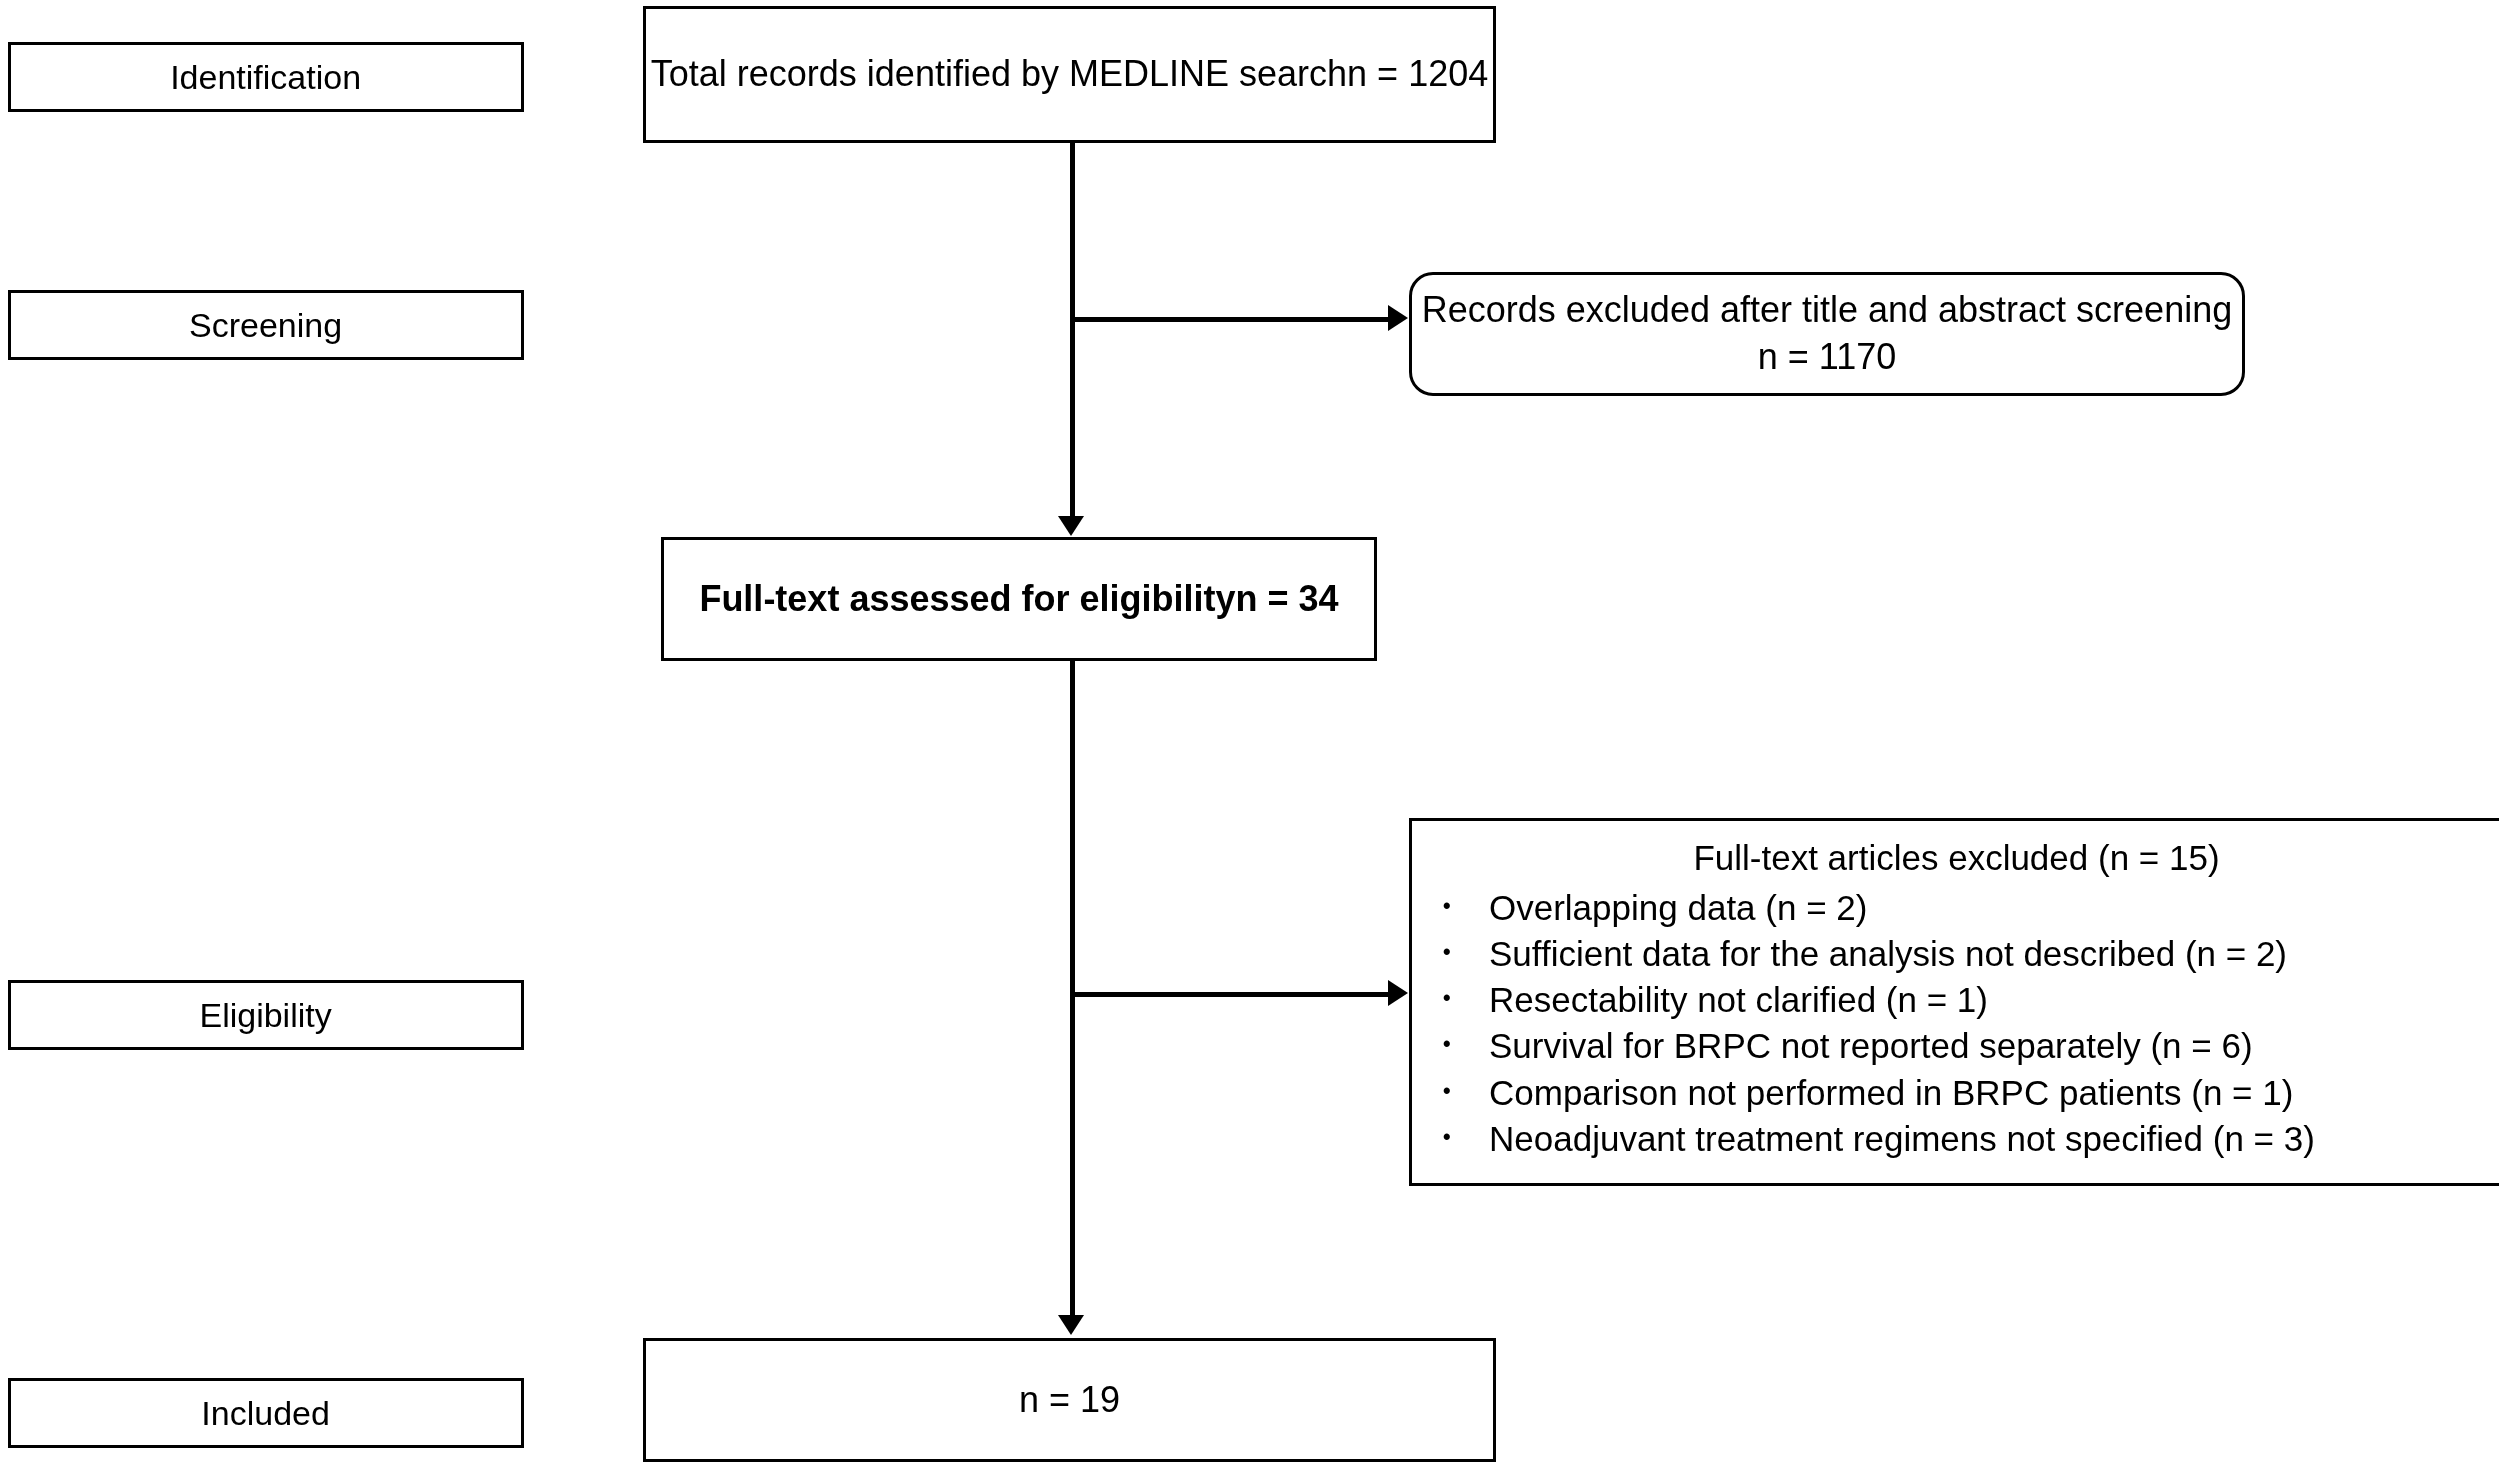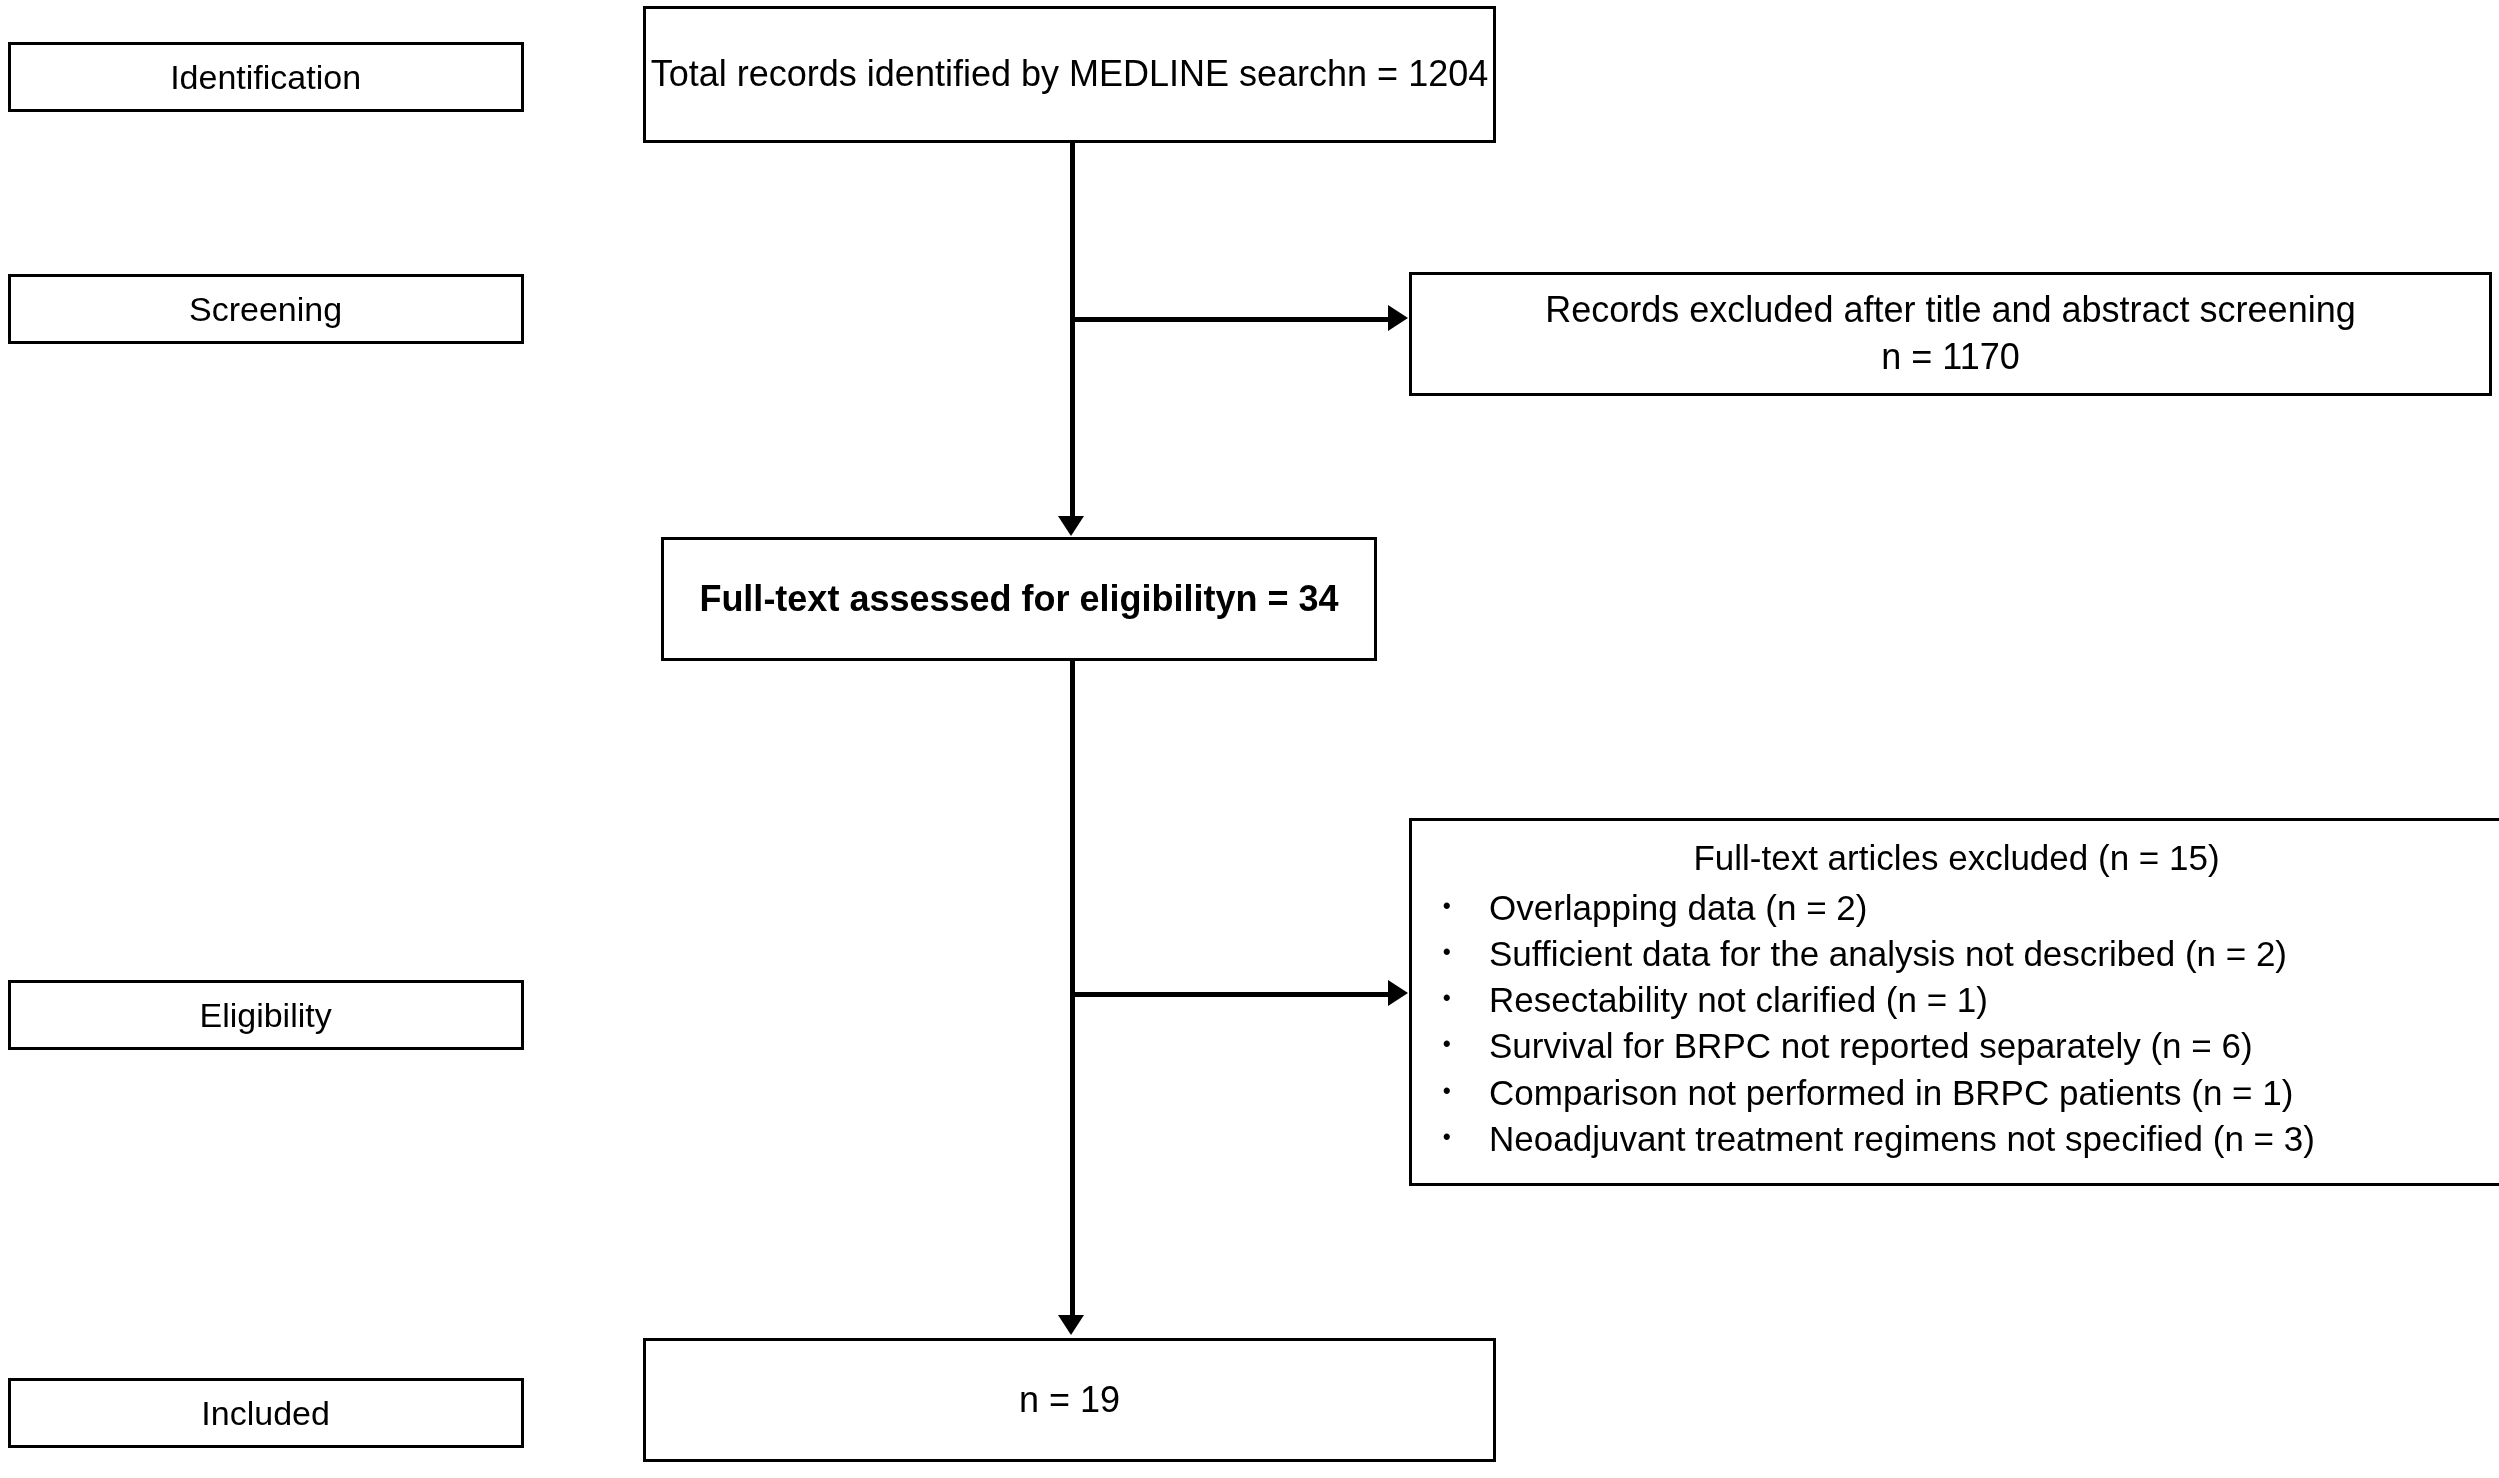--- a/index.html
+++ b/index.html
@@ -34,40 +34,41 @@
   .box .line { display: block; white-space: nowrap; }
 
   
   .stage-box {
     left: 7.6px;
     width: 516px;
     height: 70px;
     font-size: 34px;
   }
   .stage-identification { top: 42px; }
-  .stage-screening      { top: 274px; }
+  .stage-screening      { top: 290px; }
   .stage-eligibility    { top: 980px; }
   .stage-included       { top: 1378px; }
 
   
   .flow-box { font-size: 36px; }
 
   .box-identified {
     left: 643px;
     top: 6.1px;
     width: 853px;
     height: 137px;
     flex-direction: row;
   }
   .box-screen-excluded {
     left: 1409px;
     top: 272px;
-    width: 1083px;
+    width: 836px;
     height: 124px;
     flex-direction: column;
+    border-radius: 24px;
   }
   .box-fulltext {
     left: 661px;
     top: 537px;
     width: 716px;
     height: 124px;
     flex-direction: row;
     font-weight: bold;
   }
   .box-included {

